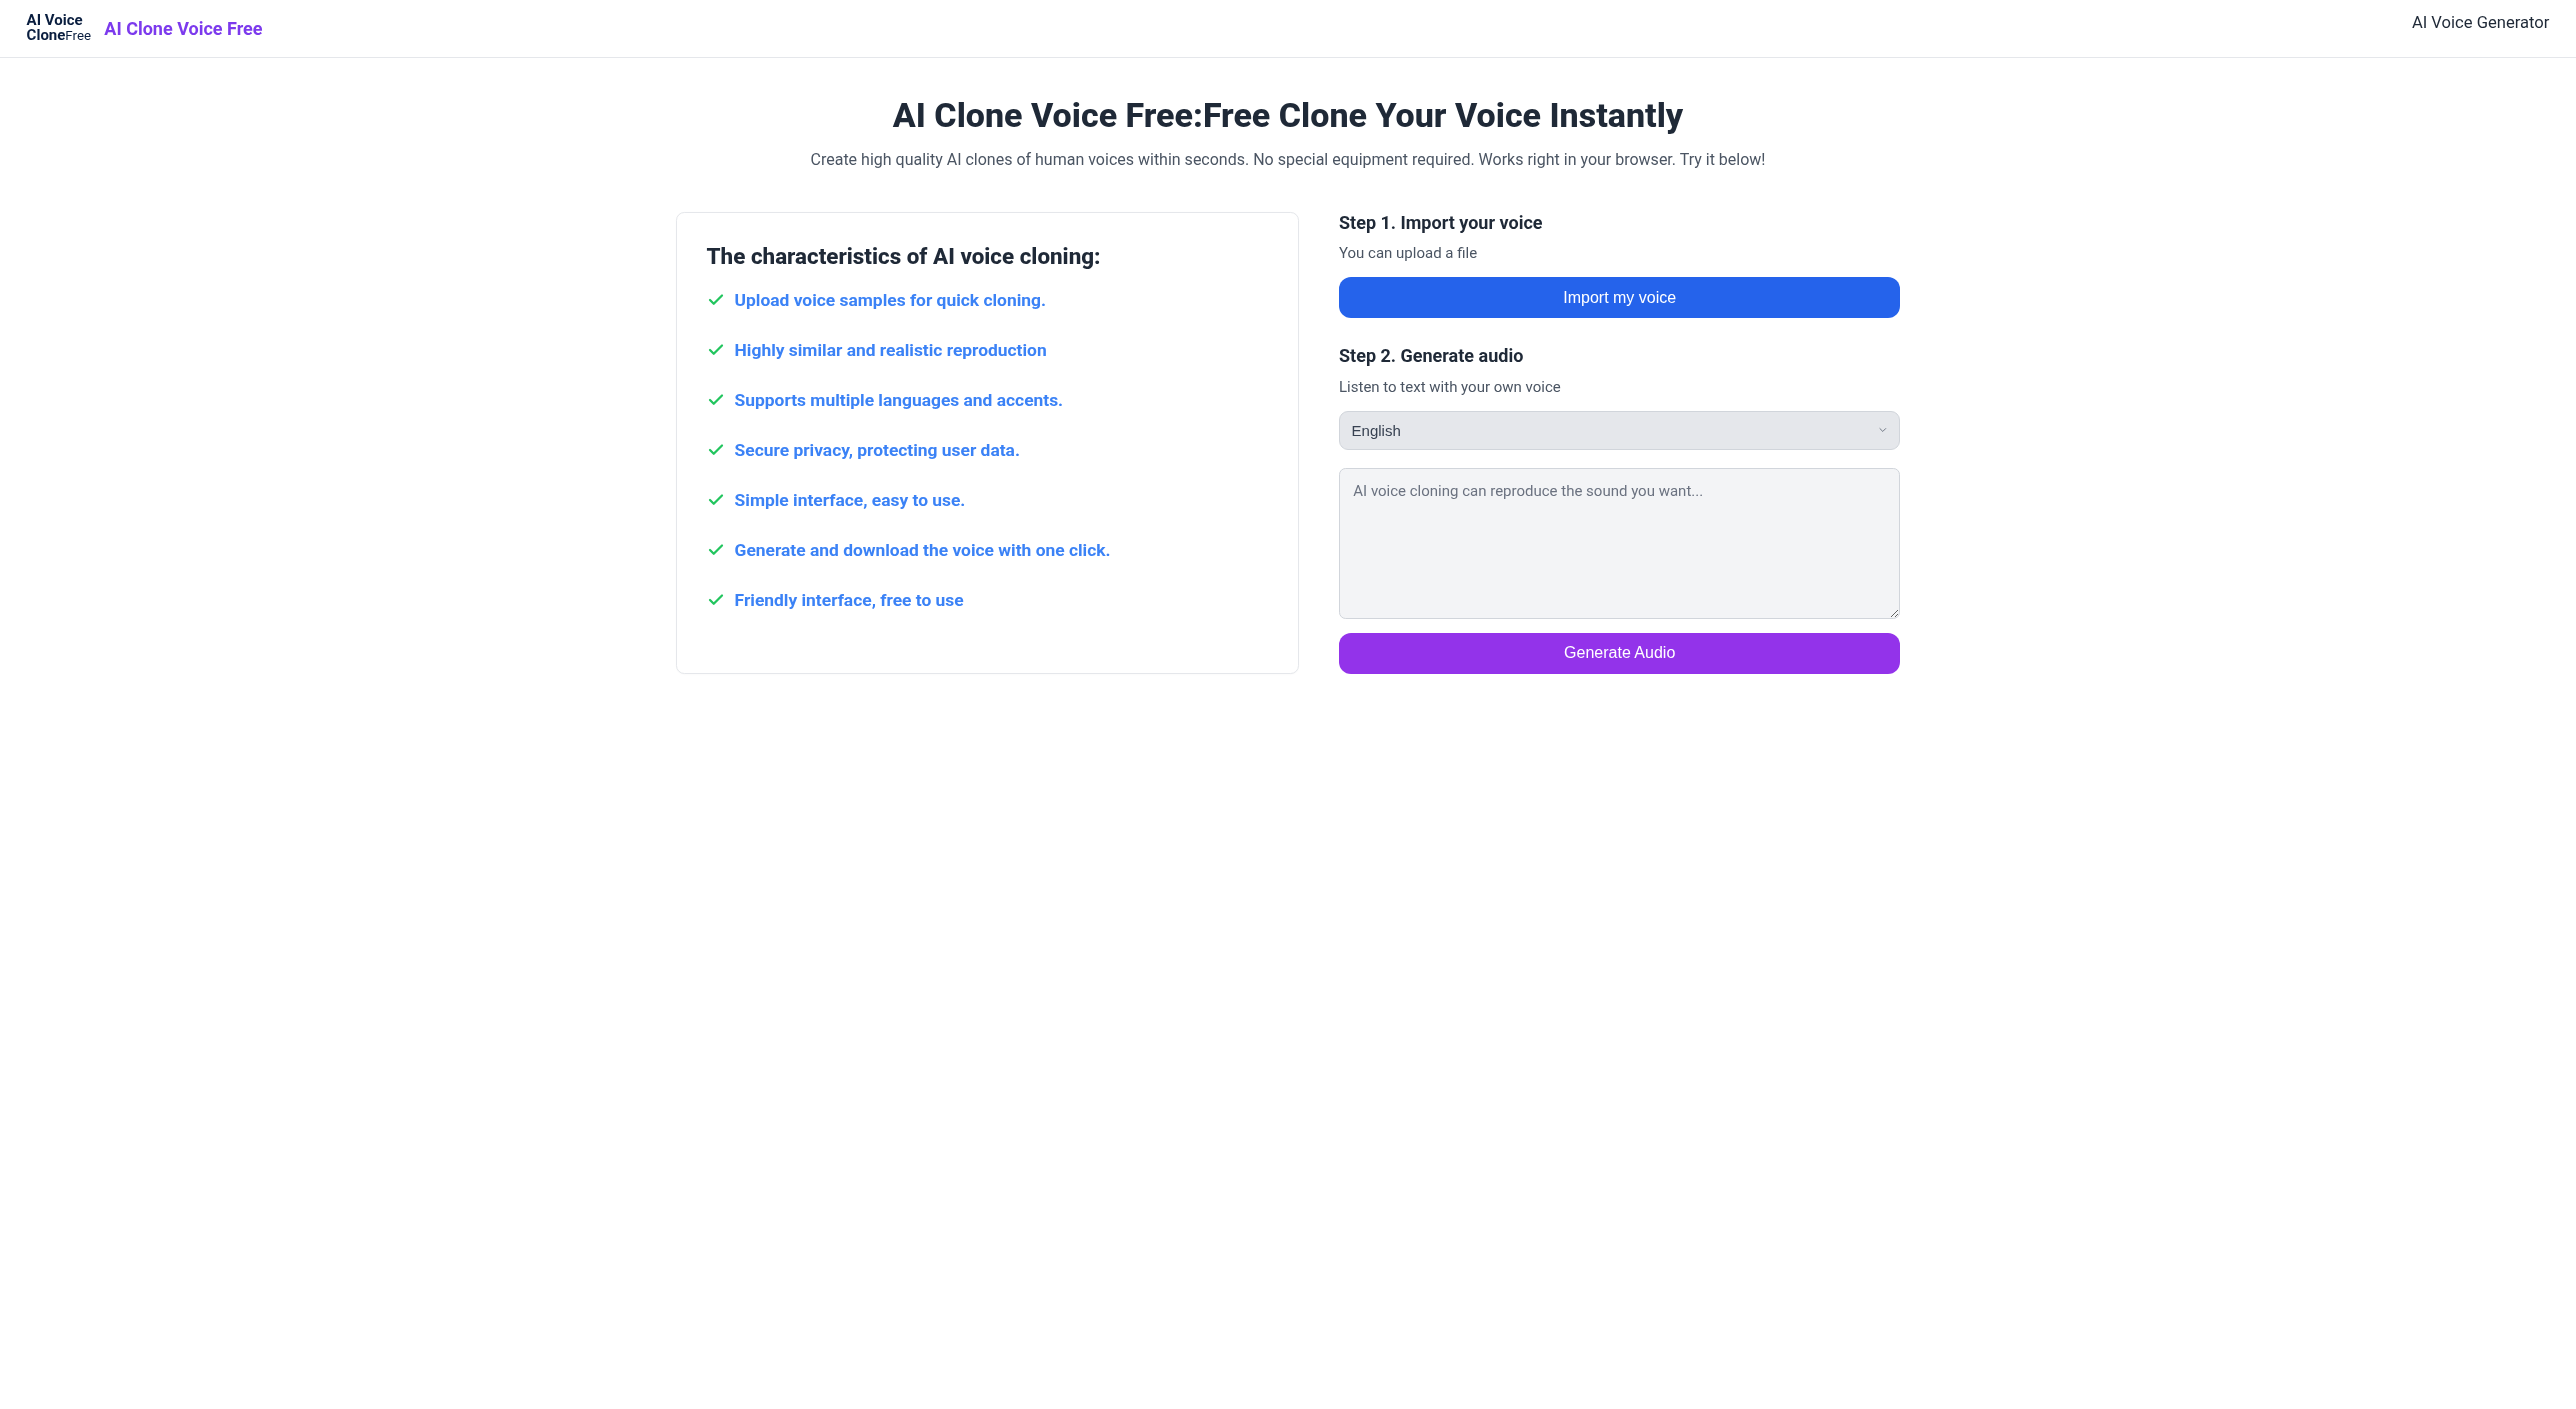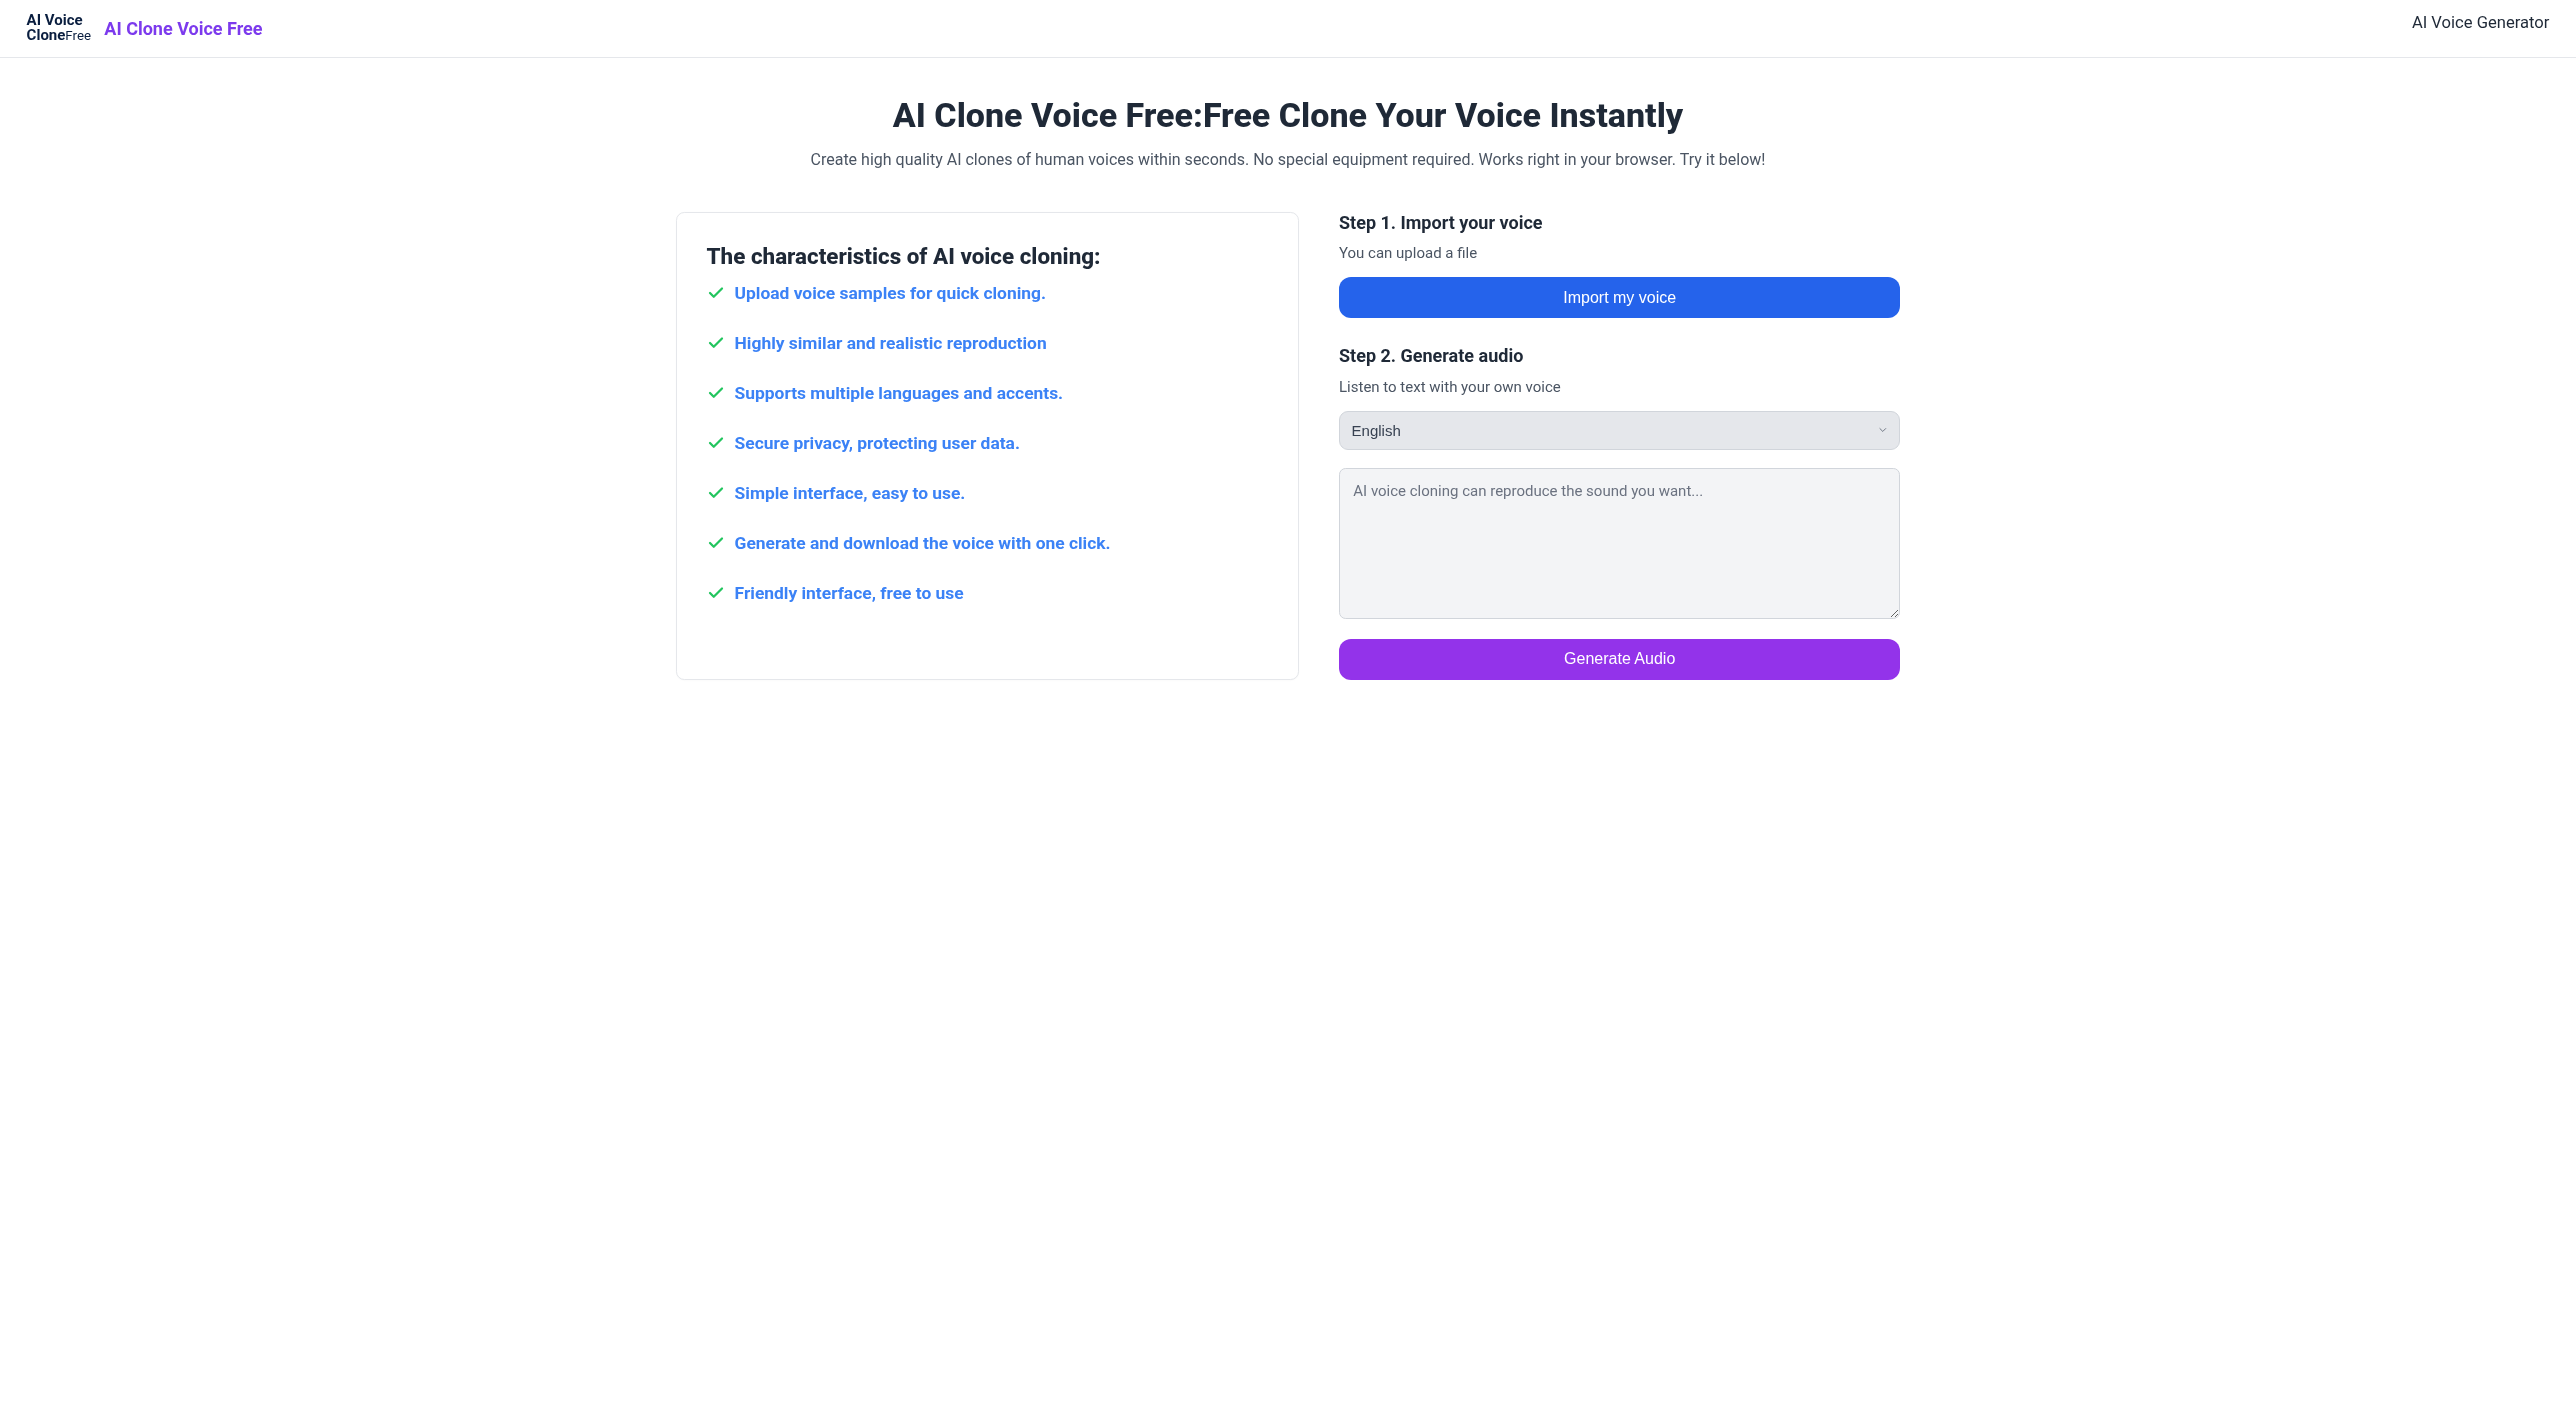--- a/index.html
+++ b/index.html
@@ -76,21 +76,21 @@
       background: #fff;
       border: 0.8px solid #e5e7eb;
       border-radius: 8.3px;
       padding: 30px 30px 40px;
       box-shadow: 0 0.8px 1.7px rgba(0,0,0,0.02);
     }
     .card-title {
       font-size: 22.4px;
       font-weight: 800;
       color: #1f2937;
-      margin-bottom: 14px;
+      margin-bottom: 21px;
     }
     .feature-list {
       list-style: none;
       display: flex;
       flex-direction: column;
       gap: 30px;
     }
     .feature-item {
       display: flex;
       align-items: center;
@@ -172,21 +172,21 @@
       width: 100%;
       min-height: 151px;
       padding: 13.3px;
       font-size: 15px;
       font-family: inherit;
       color: #15803d;
       background: #f3f4f6;
       border: 0.8px solid #d1d5db;
       border-radius: 6.6px;
       resize: vertical;
-      margin-bottom: 20px;
+      margin-bottom: 14px;
     }
     .textarea::placeholder {
       color: #6b7280;
     }
   </style>
 </head>
 <body>
 
 <div class="header">
   <div class="header-left">

